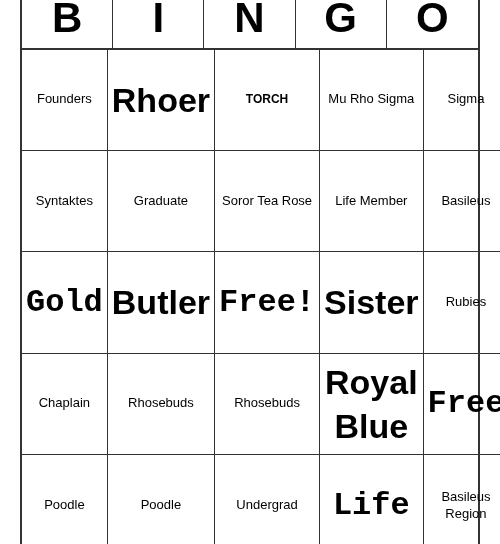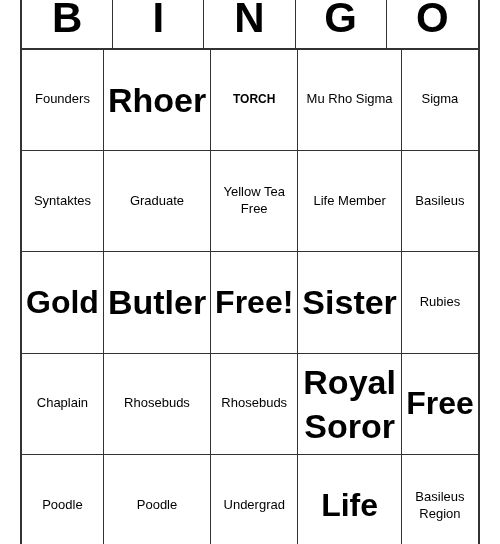--- a/index.html
+++ b/index.html
@@ -55,20 +55,21 @@
     .bingo-cell:nth-child(n+21) {
       border-bottom: none;
     }
     .bingo-cell.large {
       font-size: 34px;
       font-weight: bold;
     }
     .bingo-cell.xlarge {
       font-size: 32px;
       font-weight: bold;
+      font-family: Liberation Mono, monospace;
     }
     .bingo-cell.medium {
       font-size: 12px;
       font-weight: bold;
     }
   </style>
 </head>
 <body>
 
 <div class="bingo-card">
@@ -80,32 +81,32 @@
       <div class="bingo-header-cell">O</div>
     </div>
   <div class="bingo-grid">
   <div class="bingo-cell">Founders</div>
       <div class="bingo-cell large">Rhoer</div>
       <div class="bingo-cell medium">TORCH</div>
       <div class="bingo-cell">Mu Rho Sigma</div>
       <div class="bingo-cell">Sigma</div>
       <div class="bingo-cell">Syntaktes</div>
       <div class="bingo-cell">Graduate</div>
-      <div class="bingo-cell">Yellow Tea Free</div>
+      <div class="bingo-cell">Soror Tea Rose</div>
       <div class="bingo-cell">Life Member</div>
       <div class="bingo-cell">Basileus</div>
       <div class="bingo-cell xlarge">Gold</div>
       <div class="bingo-cell large">Butler</div>
       <div class="bingo-cell xlarge">Free!</div>
       <div class="bingo-cell large">Sister</div>
       <div class="bingo-cell">Rubies</div>
       <div class="bingo-cell">Chaplain</div>
       <div class="bingo-cell">Rhosebuds</div>
       <div class="bingo-cell">Rhosebuds</div>
-      <div class="bingo-cell large">Royal Soror</div>
+      <div class="bingo-cell large">Royal Blue</div>
       <div class="bingo-cell xlarge">Free</div>
       <div class="bingo-cell">Poodle</div>
       <div class="bingo-cell">Poodle</div>
       <div class="bingo-cell">Undergrad</div>
       <div class="bingo-cell xlarge">Life</div>
       <div class="bingo-cell">Basileus Region</div>
     </div>
 </div>
 
 </body></html>

